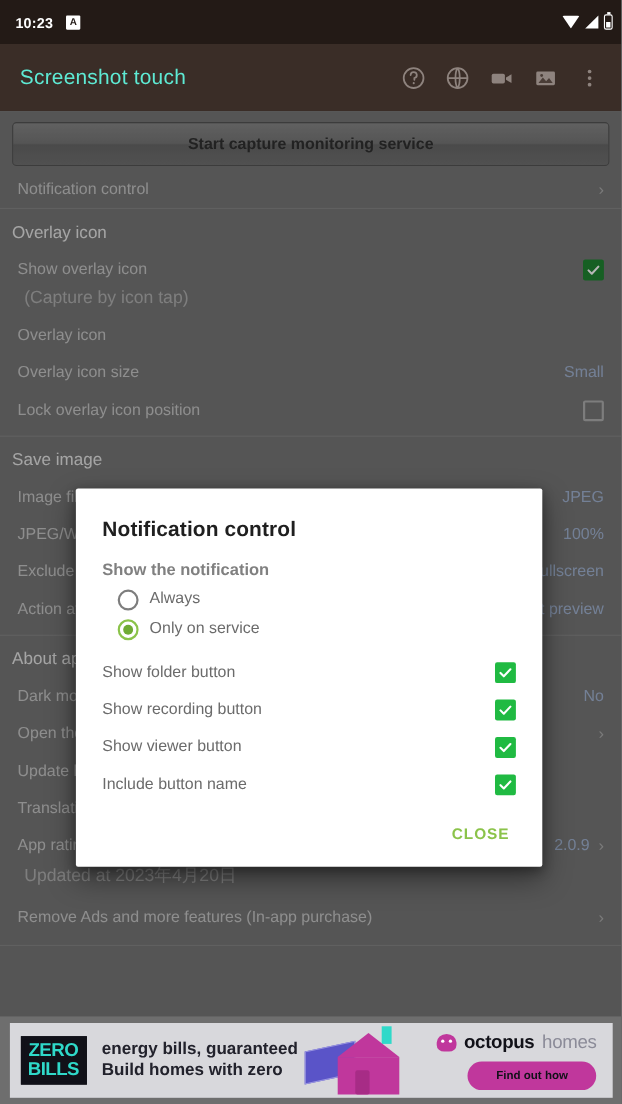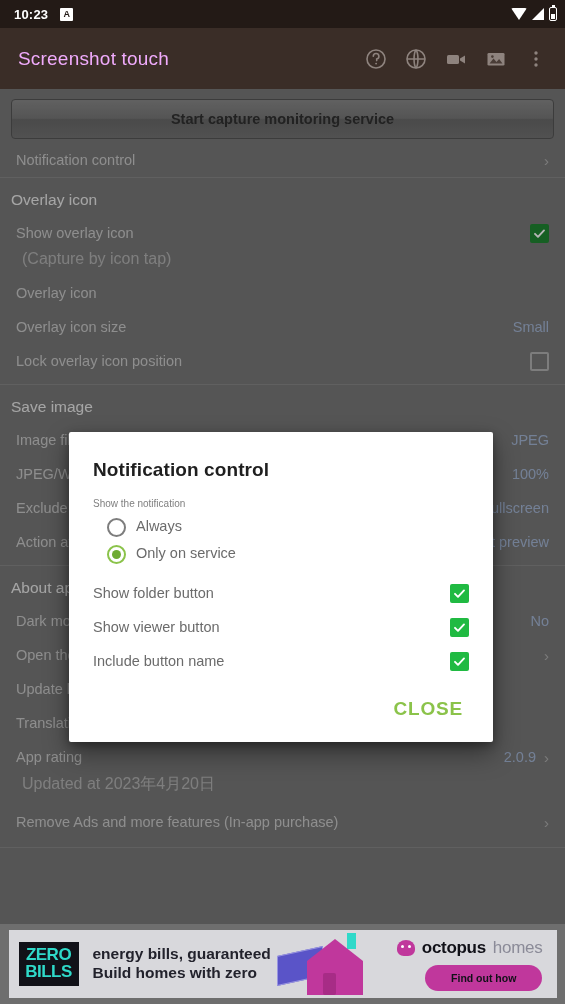--- a/index.html
+++ b/index.html
@@ -16,21 +16,21 @@
     position: relative;
     width: 565px;
     height: 1004px;
     background: #6e6e6e;
     overflow: hidden;
   }
 
   
   .status-bar {
     position: relative;
-    height: 28px;
+    height: 40px;
     background: #231a16;
     display: flex;
     align-items: center;
     padding: 0 8px 0 14px;
     color: #ffffff;
   }
   .status-time {
     font-size: 13px;
     font-weight: bold;
     letter-spacing: 0.2px;
@@ -93,21 +93,21 @@
   
   .app-bar {
     height: 61px;
     background: #3a2d27;
     display: flex;
     align-items: center;
     padding: 0 10px 0 18px;
   }
   .app-title {
     font-size: 19px;
-    color: #f0abfc;
+    color: #5eead4;
     font-weight: normal;
     letter-spacing: 0.2px;
   }
   .app-bar-actions {
     margin-left: auto;
     display: flex;
     align-items: center;
     gap: 14px;
     padding-right: 6px;
   }
@@ -223,23 +223,24 @@
   }
   .dlg-title {
     font-size: 19px;
     font-weight: bold;
     color: #1f1f1f;
     padding: 27px 24px 17px 24px;
     letter-spacing: 0.1px;
   }
   .dlg-body { padding: 0 24px; }
   .dlg-group-label {
-    font-size: 10px;
+    font-size: 15px;
     color: #808080;
     padding-bottom: 5px;
+    font-weight: bold;
   }
   .radio-row {
     display: flex;
     align-items: flex-start;
     gap: 10px;
     padding: 4px 0 4px 14px;
     cursor: pointer;
   }
   .radio {
     width: 19px; height: 19px;
@@ -280,21 +281,21 @@
     display: flex; align-items: center; justify-content: center;
     flex: none;
   }
   .cbx svg { display: block; }
   .dlg-actions {
     display: flex;
     justify-content: flex-end;
     padding: 16px 24px 8px 24px;
   }
   .dlg-close-btn {
-    font-size: 19px;
+    font-size: 14px;
     font-weight: bold;
     color: #8bc34a;
     letter-spacing: 0.8px;
     cursor: pointer;
     background: none;
     border: none;
     font-family: "Liberation Sans", sans-serif;
     padding: 4px 6px;
   }
 
@@ -580,20 +581,28 @@
 
         <div class="dlg-check-row" style="margin-top:8px">
           <div class="dlg-check-label">Show folder button</div>
           <div class="cbx">
             <svg width="13" height="13" viewBox="0 0 13 13">
                 <path d="M2 6.8l3 3 6-6.4" stroke="#ffffff" stroke-width="1.9" fill="none" stroke-linecap="round" stroke-linejoin="round"></path>
               </svg>
           </div>
         </div>
 
+        <div class="dlg-check-row">
+          <div class="dlg-check-label">Show recording button</div>
+          <div class="cbx">
+            <svg width="13" height="13" viewBox="0 0 13 13">
+                <path d="M2 6.8l3 3 6-6.4" stroke="#ffffff" stroke-width="1.9" fill="none" stroke-linecap="round" stroke-linejoin="round"></path>
+              </svg>
+          </div>
+        </div>
 
         <div class="dlg-check-row">
           <div class="dlg-check-label">Show viewer button</div>
           <div class="cbx">
             <svg width="13" height="13" viewBox="0 0 13 13">
                 <path d="M2 6.8l3 3 6-6.4" stroke="#ffffff" stroke-width="1.9" fill="none" stroke-linecap="round" stroke-linejoin="round"></path>
               </svg>
           </div>
         </div>
 

